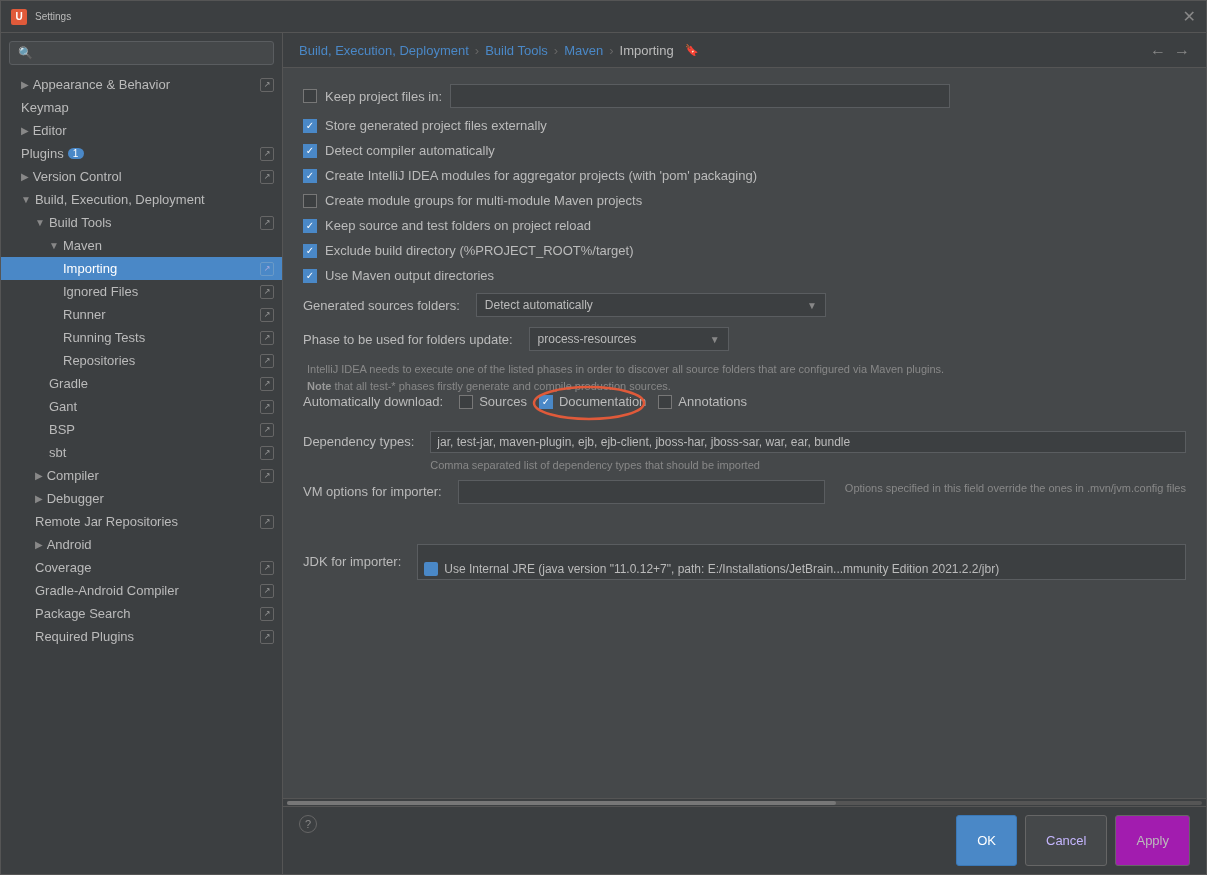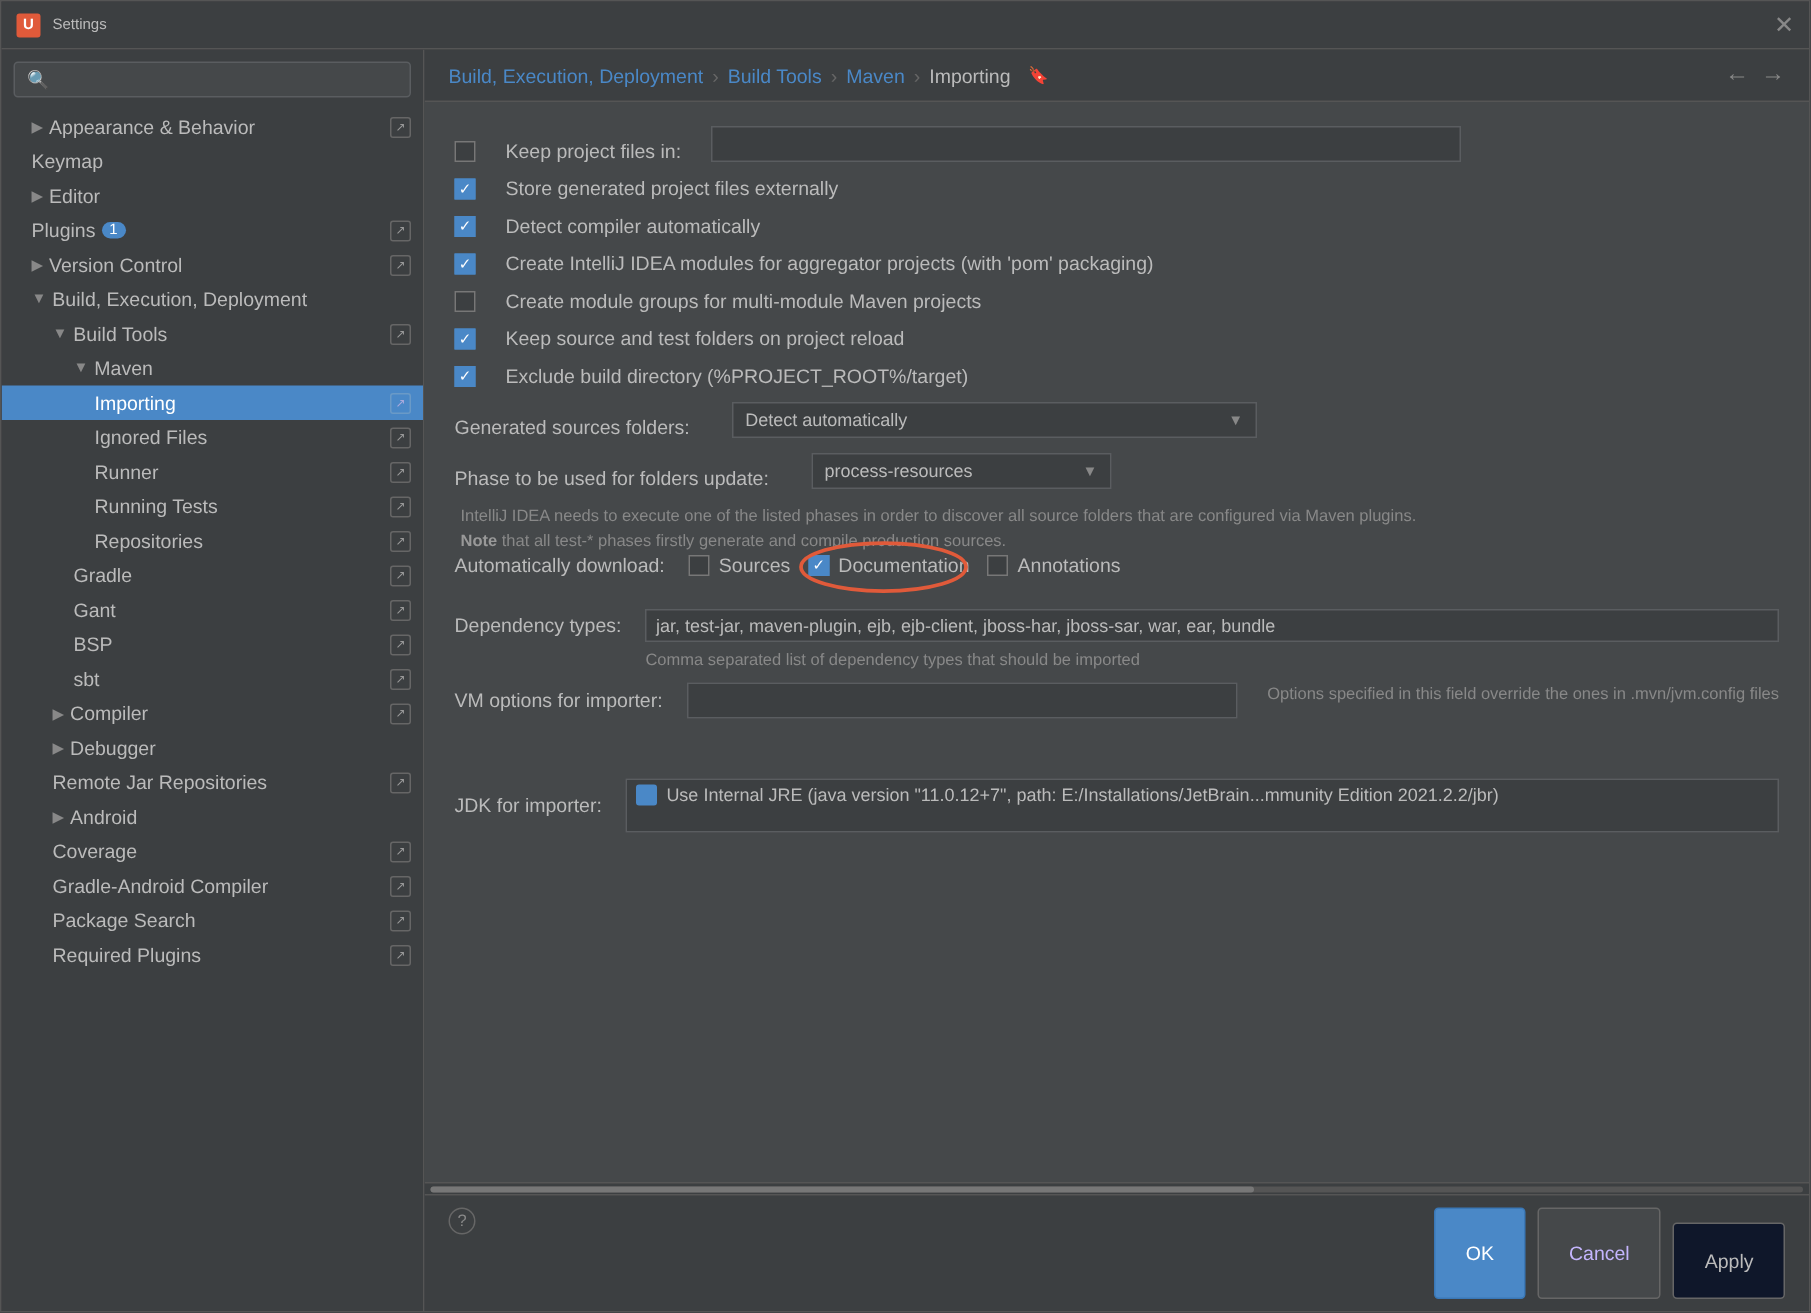--- a/index.html
+++ b/index.html
@@ -151,23 +151,23 @@
       font-size: 16px;
     }
     .settings-content {
       flex: 1;
       padding: 16px 20px;
       overflow-y: auto;
       background: #45484a;
     }
     .setting-row {
       display: flex;
-      align-items: flex-end;
+      align-items: center;
       margin-bottom: 10px;
-      gap: 20px;
+      gap: 8px;
     }
     .checkbox {
       width: 14px;
       height: 14px;
       border: 1px solid #777;
       background: #3c3f41;
       flex-shrink: 0;
       display: flex;
       align-items: center;
       justify-content: center;
@@ -266,21 +266,21 @@
     }
     .jdk-input {
       flex: 1;
       background: #3c3f41;
       border: 1px solid #5a5d60;
       padding: 3px 6px;
       color: #bbbbbb;
       font-size: 12px;
       height: 36px;
       display: flex;
-      align-items: flex-start;
+      align-items: flex-end;
       gap: 6px;
       overflow: hidden;
     }
     .jdk-icon {
       width: 14px;
       height: 14px;
       background: #4a88c7;
       border-radius: 2px;
       flex-shrink: 0;
     }
@@ -302,23 +302,22 @@
     .btn-ok {
       background: #4a88c7;
       color: white;
       border-color: #3a78b7;
     }
     .btn-cancel {
       background: #45484a;
       color: #c4b5fd;
     }
     .btn-apply {
-      background: #0f172a;
-      color: #bbbbbb;
-      margin-top: 10px;
+      background: #a21caf;
+      color: #bbbbbb;
     }
     .scrollbar-area {
       height: 8px;
       background: #3c3f41;
       border-top: 1px solid #555;
       display: flex;
       align-items: center;
       padding: 0 4px;
     }
     .scrollbar-track {
@@ -519,20 +518,24 @@
         <div class="setting-row">
           <div class="checkbox checked"></div>
           <span class="setting-label">Keep source and test folders on project reload</span>
         </div>
 
         <div class="setting-row">
           <div class="checkbox checked"></div>
           <span class="setting-label">Exclude build directory (%PROJECT_ROOT%/target)</span>
         </div>
 
+        <div class="setting-row">
+          <div class="checkbox checked"></div>
+          <span class="setting-label">Use Maven output directories</span>
+        </div>
 
         <div class="setting-row">
           <span class="section-label">Generated sources folders:</span>
           <div class="dropdown" style="min-width:350px;">
             <span>Detect automatically</span>
             <span class="arrow">▼</span>
           </div>
         </div>
 
         <div class="setting-row">

